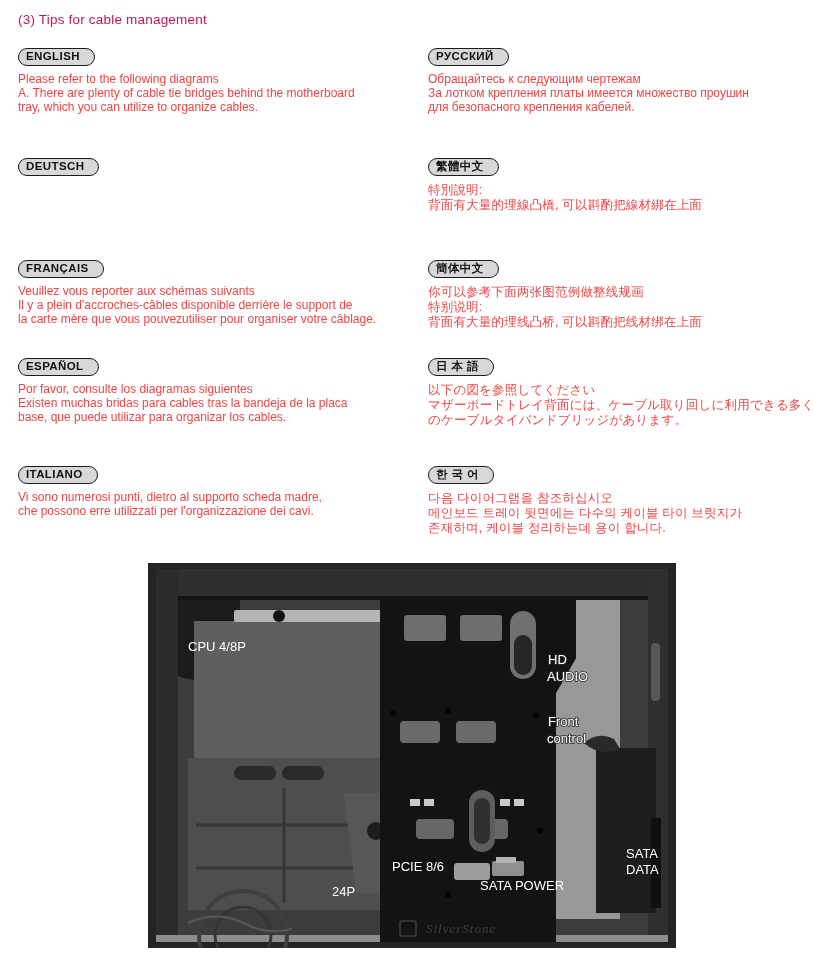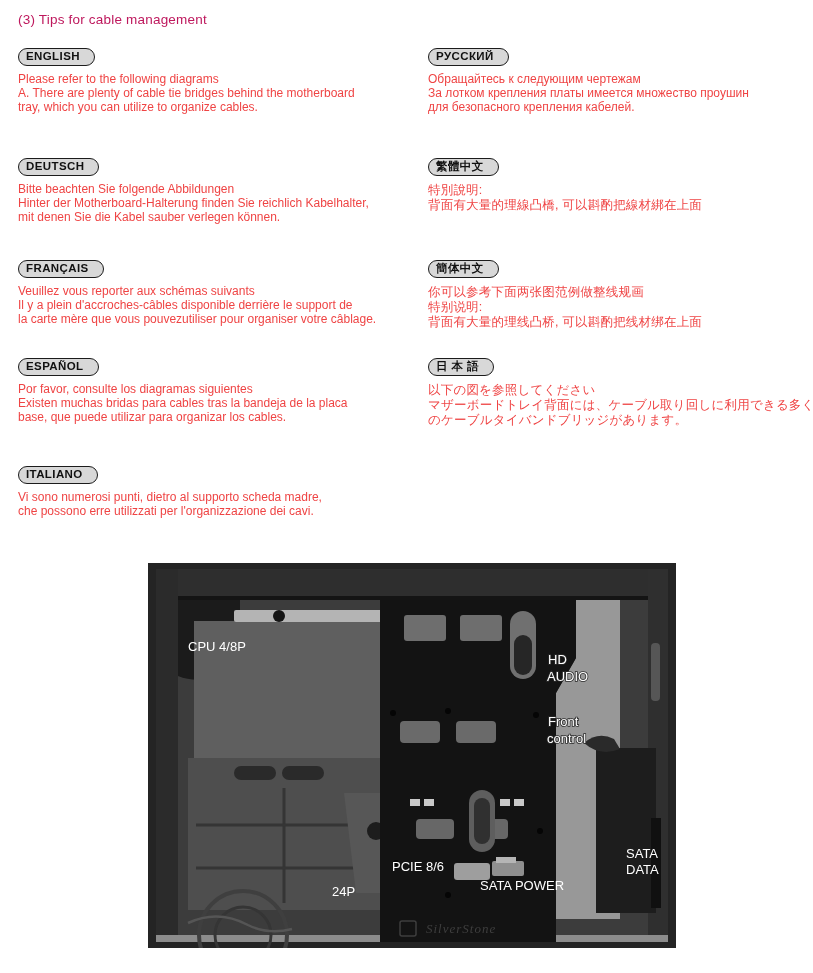--- a/index.html
+++ b/index.html
@@ -61,25 +61,20 @@
     <div class="pill">РУССКИЙ</div>
     <div class="lines">
       <div class="line">Обращайтесь к следующим чертежам</div>
       <div class="line">За лотком крепления платы имеется множество проушин</div>
       <div class="line">для безопасного крепления кабелей.</div>
     </div>
   </div>
 
   <div class="section">
     <div class="pill">DEUTSCH</div>
-    <div class="lines">
-      <div class="line">Bitte beachten Sie folgende Abbildungen</div>
-      <div class="line">Hinter der Motherboard-Halterung finden Sie reichlich Kabelhalter,</div>
-      <div class="line">mit denen Sie die Kabel sauber verlegen können.</div>
-    </div>
   </div>
 
   <div class="section cjk">
     <div class="pill">繁體中文</div>
     <div class="lines">
       <div class="line">特別說明:</div>
       <div class="line">背面有大量的理線凸橋, 可以斟酌把線材綁在上面</div>
     </div>
   </div>
 
@@ -120,20 +115,28 @@
   </div>
 
   <div class="section">
     <div class="pill">ITALIANO</div>
     <div class="lines">
       <div class="line">Vi sono numerosi punti, dietro al supporto scheda madre,</div>
       <div class="line">che possono erre utilizzati per l'organizzazione dei cavi.</div>
     </div>
   </div>
 
+  <div class="section cjk">
+    <div class="pill">한 국 어</div>
+    <div class="lines">
+      <div class="line">다음 다이어그램을 참조하십시오</div>
+      <div class="line">메인보드 트레이 뒷면에는 다수의 케이블 타이 브릿지가</div>
+      <div class="line">존재하며, 케이블 정리하는데 용이 합니다.</div>
+    </div>
+  </div>
 
 </div>
 
 <div class="photo">
   <svg width="528" height="385" viewBox="0 0 528 385" xmlns="http://www.w3.org/2000/svg">
 
     <rect x="0" y="0" width="528" height="385" fill="#242424"></rect>
     <rect x="8" y="6" width="512" height="30" fill="#2e2e2e"></rect>
     <rect x="8" y="33" width="512" height="4" fill="#141414"></rect>
     <rect x="8" y="6" width="22" height="373" fill="#2b2b2b"></rect>

